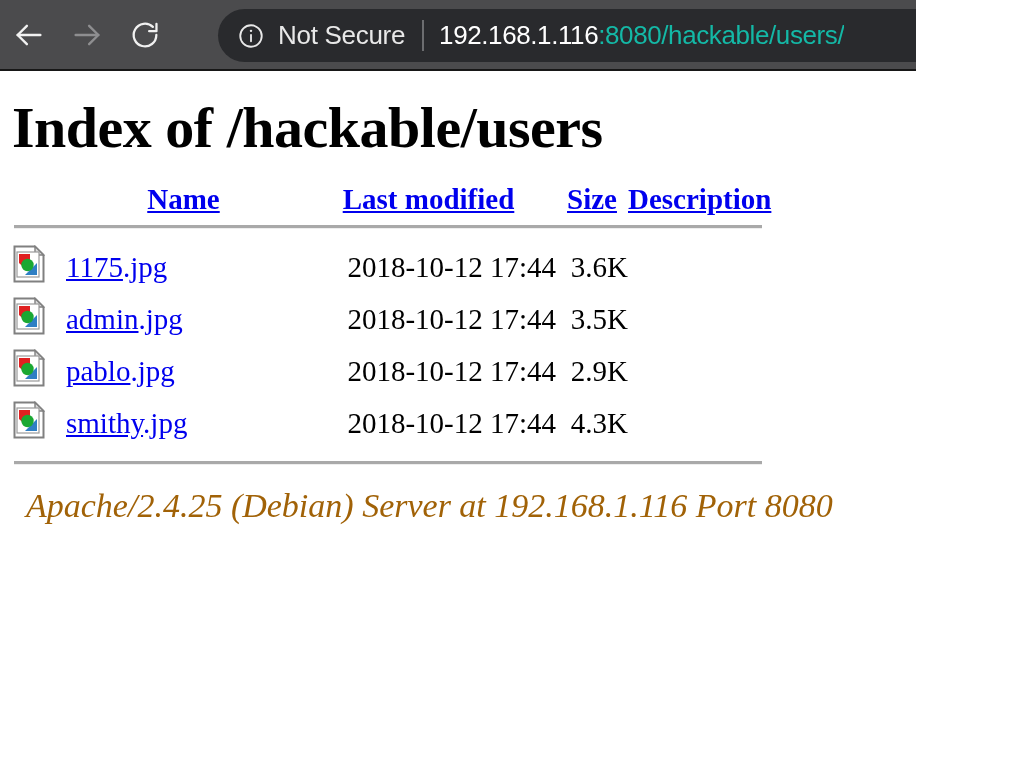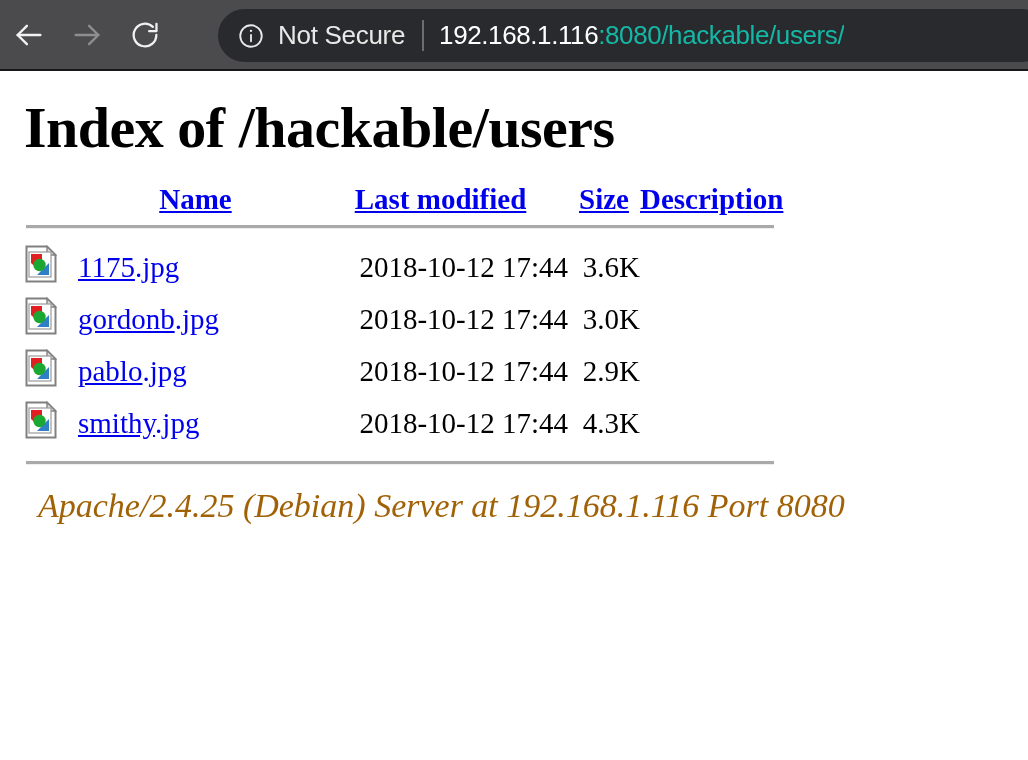--- a/index.html
+++ b/index.html
@@ -10,21 +10,21 @@
     width: 1028px;
     height: 760px;
     background: #ffffff;
     font-family: "Liberation Serif", "DejaVu Serif", serif;
     overflow: hidden;
   }
 
   
   .browser-toolbar {
     position: relative;
-    width: 1028px;
+    width: 916px;
     height: 71px;
     background: #4b4b4d;
     border-bottom: 2px solid #171717;
     box-sizing: border-box;
     overflow: hidden;
     text-align: center;
   }
   .nav-buttons {
     position: absolute;
     left: 0;
@@ -90,21 +90,21 @@
     letter-spacing: -0.4px;
     white-space: nowrap;
     overflow: hidden;
   }
   .url-host { color: #ffffff; }
   .url-rest { color: #14b8a6; }
 
   
   .page {
     position: relative;
-    padding: 0 24px;
+    padding: 0 12px;
     background: #ffffff;
   }
   h1.page-title {
     font-family: "Liberation Serif", "DejaVu Serif", serif;
     font-weight: bold;
     font-size: 58px;
     line-height: 1;
     margin: 28px 0 0 0;
     padding: 0;
     color: #000000;
@@ -296,41 +296,41 @@
           </span>
         </td>
         <td class="name-cell">
           <a class="file-link"><span class="stem">1175</span><span class="ext">.jpg</span></a>
         </td>
         <td class="date-cell">2018-10-12 17:44</td>
         <td class="size-cell">3.6K</td>
         <td class="desc-cell"></td>
       </tr>
 
-
       <tr class="file-row">
         <td class="icon-cell">
           <span>
             <svg width="34" height="38" viewBox="0 0 34 38">
               <path d="M2.5 1.5 L23 1.5 L31.5 10 L31.5 36.5 L2.5 36.5 Z" fill="#ffffff" stroke="#808080" stroke-width="2"></path>
               <path d="M23 1.5 L31.5 10 L23 10 Z" fill="#dcdcdc" stroke="#808080" stroke-width="1.4"></path>
               <rect x="5" y="7" width="22" height="25" fill="#ffffff" stroke="#9a9a9a" stroke-width="1.2"></rect>
               <path d="M7 9 L18 9 L18 18 L12.5 23 L7 18 Z" fill="#e02020"></path>
               <path d="M13 30 L25 18 L25 30 Z" fill="#2f7fc4"></path>
               <circle cx="15.5" cy="20" r="6.2" fill="#1aa832"></circle>
             </svg>
           </span>
         </td>
         <td class="name-cell">
-          <a class="file-link"><span class="stem">gordonb</span><span class="ext">.jpg</span></a>
+          <a class="file-link"><span class="stem">admin</span><span class="ext">.jpg</span></a>
         </td>
         <td class="date-cell">2018-10-12 17:44</td>
-        <td class="size-cell">3.0K</td>
+        <td class="size-cell">3.5K</td>
         <td class="desc-cell"></td>
       </tr>
+
 
       <tr class="file-row">
         <td class="icon-cell">
           <span>
             <svg width="34" height="38" viewBox="0 0 34 38">
               <path d="M2.5 1.5 L23 1.5 L31.5 10 L31.5 36.5 L2.5 36.5 Z" fill="#ffffff" stroke="#808080" stroke-width="2"></path>
               <path d="M23 1.5 L31.5 10 L23 10 Z" fill="#dcdcdc" stroke="#808080" stroke-width="1.4"></path>
               <rect x="5" y="7" width="22" height="25" fill="#ffffff" stroke="#9a9a9a" stroke-width="1.2"></rect>
               <path d="M7 9 L18 9 L18 18 L12.5 23 L7 18 Z" fill="#e02020"></path>
               <path d="M13 30 L25 18 L25 30 Z" fill="#2f7fc4"></path>

